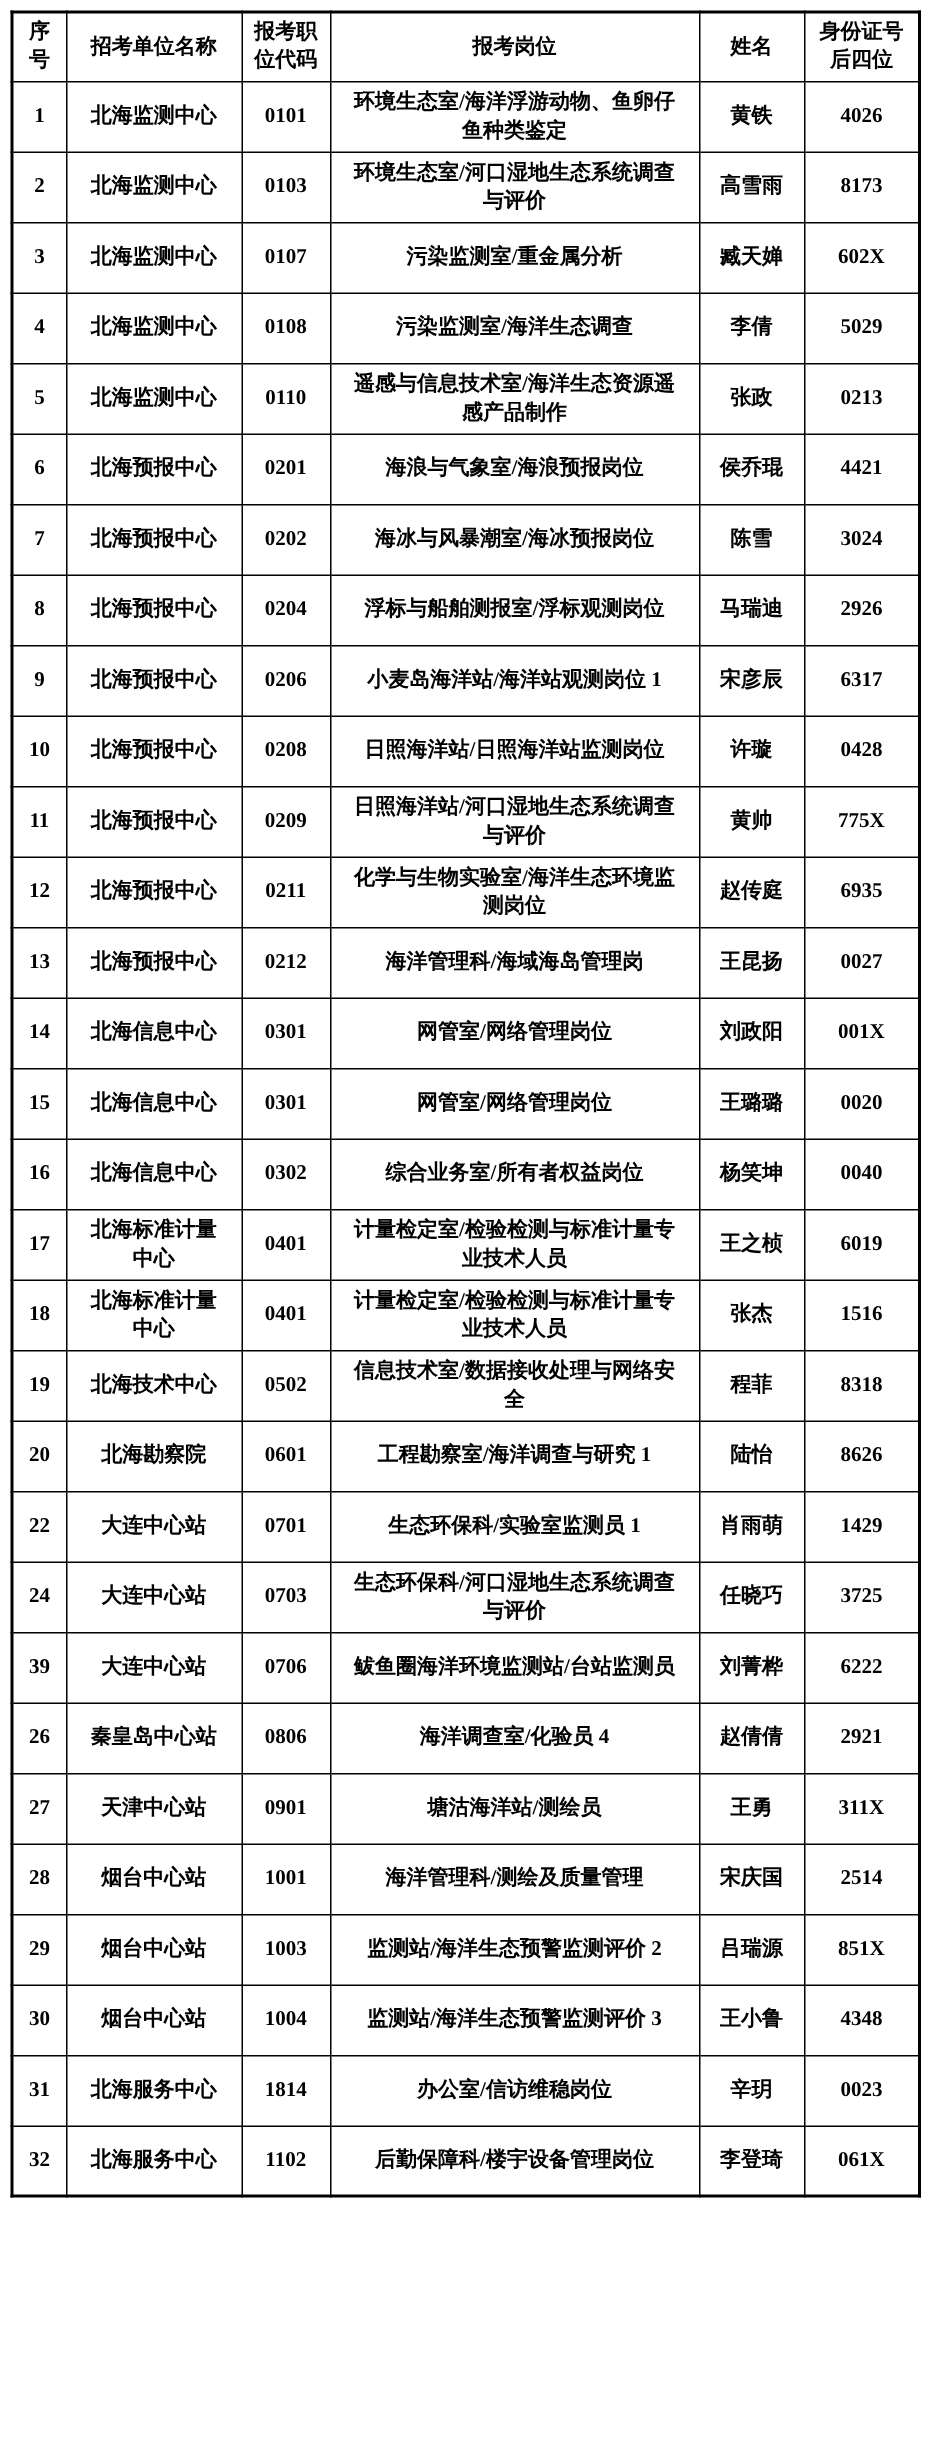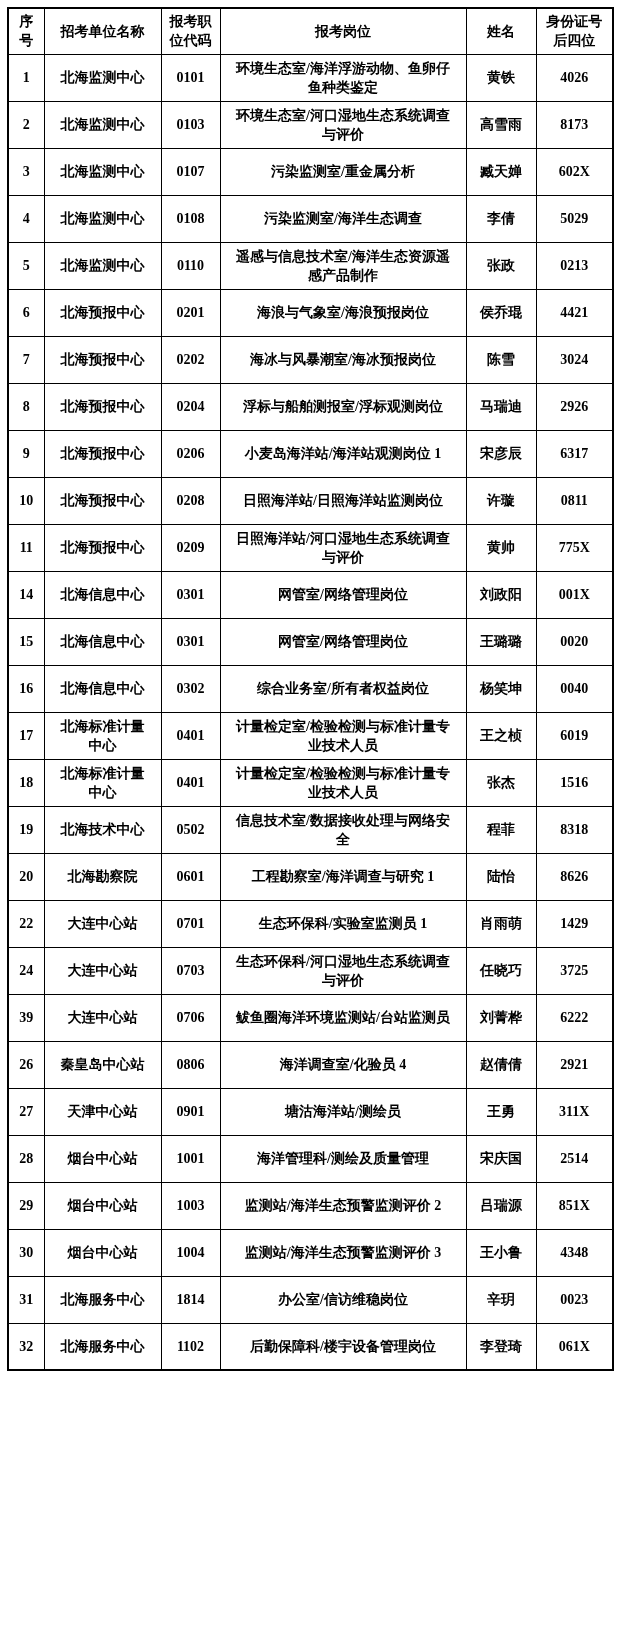--- a/index.html
+++ b/index.html
@@ -140,29 +140,45 @@
           <td class="col4">小麦岛海洋站/海洋站观测岗位 1</td>
           <td class="col5">宋彦辰</td>
           <td class="col6">6317</td>
         </tr>
         <tr>
           <td class="col1">10</td>
           <td class="col2">北海预报中心</td>
           <td class="col3">0208</td>
           <td class="col4">日照海洋站/日照海洋站监测岗位</td>
           <td class="col5">许璇</td>
-          <td class="col6">0811</td>
+          <td class="col6">0428</td>
         </tr>
         <tr>
           <td class="col1">11</td>
           <td class="col2">北海预报中心</td>
           <td class="col3">0209</td>
           <td class="col4">日照海洋站/河口湿地生态系统调查与评价</td>
           <td class="col5">黄帅</td>
           <td class="col6">775X</td>
+        </tr>
+        <tr>
+          <td class="col1">12</td>
+          <td class="col2">北海预报中心</td>
+          <td class="col3">0211</td>
+          <td class="col4">化学与生物实验室/海洋生态环境监测岗位</td>
+          <td class="col5">赵传庭</td>
+          <td class="col6">6935</td>
+        </tr>
+        <tr>
+          <td class="col1">13</td>
+          <td class="col2">北海预报中心</td>
+          <td class="col3">0212</td>
+          <td class="col4">海洋管理科/海域海岛管理岗</td>
+          <td class="col5">王昆扬</td>
+          <td class="col6">0027</td>
         </tr>
         <tr>
           <td class="col1">14</td>
           <td class="col2">北海信息中心</td>
           <td class="col3">0301</td>
           <td class="col4">网管室/网络管理岗位</td>
           <td class="col5">刘政阳</td>
           <td class="col6">001X</td>
         </tr>
         <tr>

